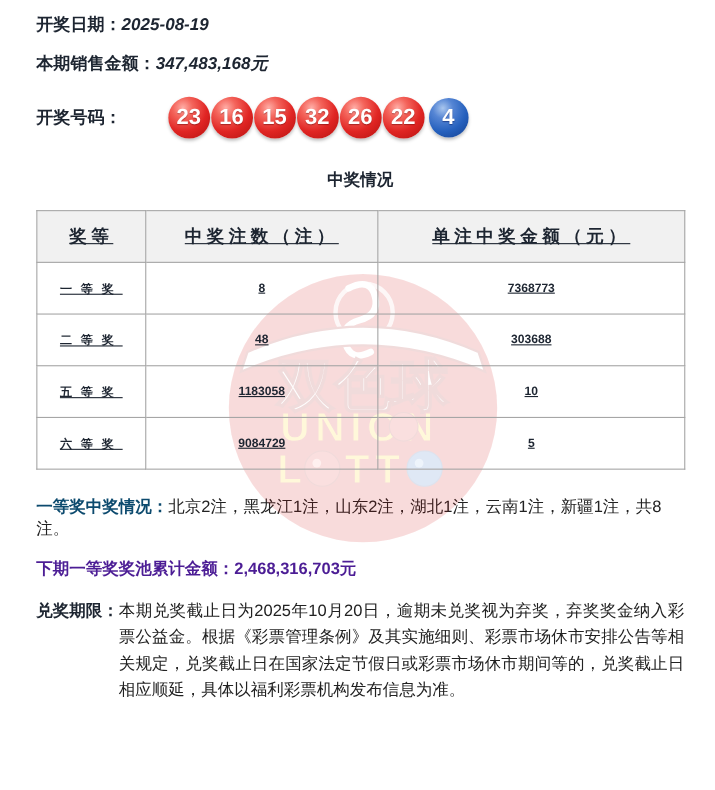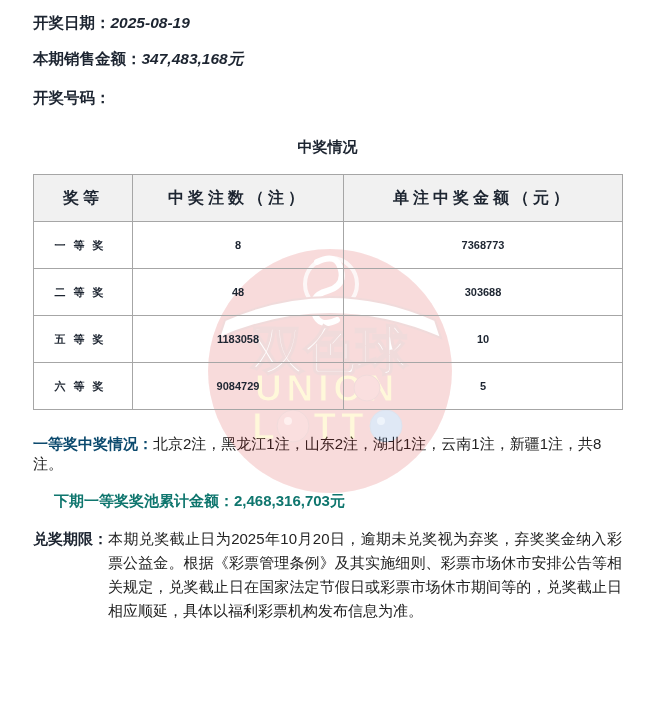--- a/index.html
+++ b/index.html
@@ -38,57 +38,66 @@
   }
 
   .section-title {
     margin-top:27px; text-align:center;
     font-weight:bold; font-size:15px; color:#1d2531; line-height:22px;
   }
 
   .table-wrap { position:relative; margin-top:16px; }
   table.prize {
     border-collapse:collapse; width:589px; table-layout:fixed;
-    position:relative; z-index:1; background:transparent;
+    position:relative; z-index:1; background:transparent;text-decoration:underline;
   }
   table.prize th, table.prize td {
     border:1px solid #a6a6a6; text-align:center; vertical-align:middle;
     font-weight:bold; color:#1d2531;
   }
   table.prize th {
     background:#f1f1f1; height:47px; font-size:16px; letter-spacing:4px;
   }
   table.prize td { height:47px; font-size:11px; background:transparent; }
   td.tier { font-size:16px; letter-spacing:8px; }
   col.c1 { width:99px; } col.c2 { width:211px; } col.c3 { width:279px; }
 
   .watermark {
     position:absolute; left:205px; top:246px;
     width:250px; height:250px; z-index:0; opacity:0.14;
     pointer-events:none;
   }
 
   .detail-line { margin-top:24px; font-size:15px; line-height:20px; color:#222; }
   .detail-line .lbl { font-weight:bold; color:#0c4a6e; }
-  .jackpot-line { margin-top:17px; font-size:15px; line-height:20px; font-weight:bold; color:#0f766e;margin-left:21px; }
+  .jackpot-line { margin-top:17px; font-size:15px; line-height:20px; font-weight:bold; color:#4c1d95; }
   .redeem { margin-top:16px; display:flex; width:589px; }
   .redeem .lbl { font-weight:bold; font-size:15px; color:#1d2531; flex:none; line-height:24px; }
   .redeem .txt { flex:1; font-size:15px; line-height:24px; color:#222; text-align:justify; }
 </style>
 </head>
 <body>
 
 <div class="container">
 
   <div class="info-line"><span>开奖日期：</span><span class="val">2025-08-19</span></div>
 
   <div class="info-line"><span>本期销售金额：</span><span class="val">347,483,168元</span></div>
 
   <div class="numbers-row">
     <span class="numbers-label">开奖号码：</span>
+    <div class="balls">
+      <span class="ball red">23</span>
+      <span class="ball red">16</span>
+      <span class="ball red">15</span>
+      <span class="ball red">32</span>
+      <span class="ball red">26</span>
+      <span class="ball red">22</span>
+      <span class="ball blue">4</span>
+    </div>
   </div>
 
   <div class="section-title">中奖情况</div>
 
   <div class="table-wrap">
     <table class="prize">
       <colgroup>
           <col class="c1">
           <col class="c2">
           <col class="c3">

